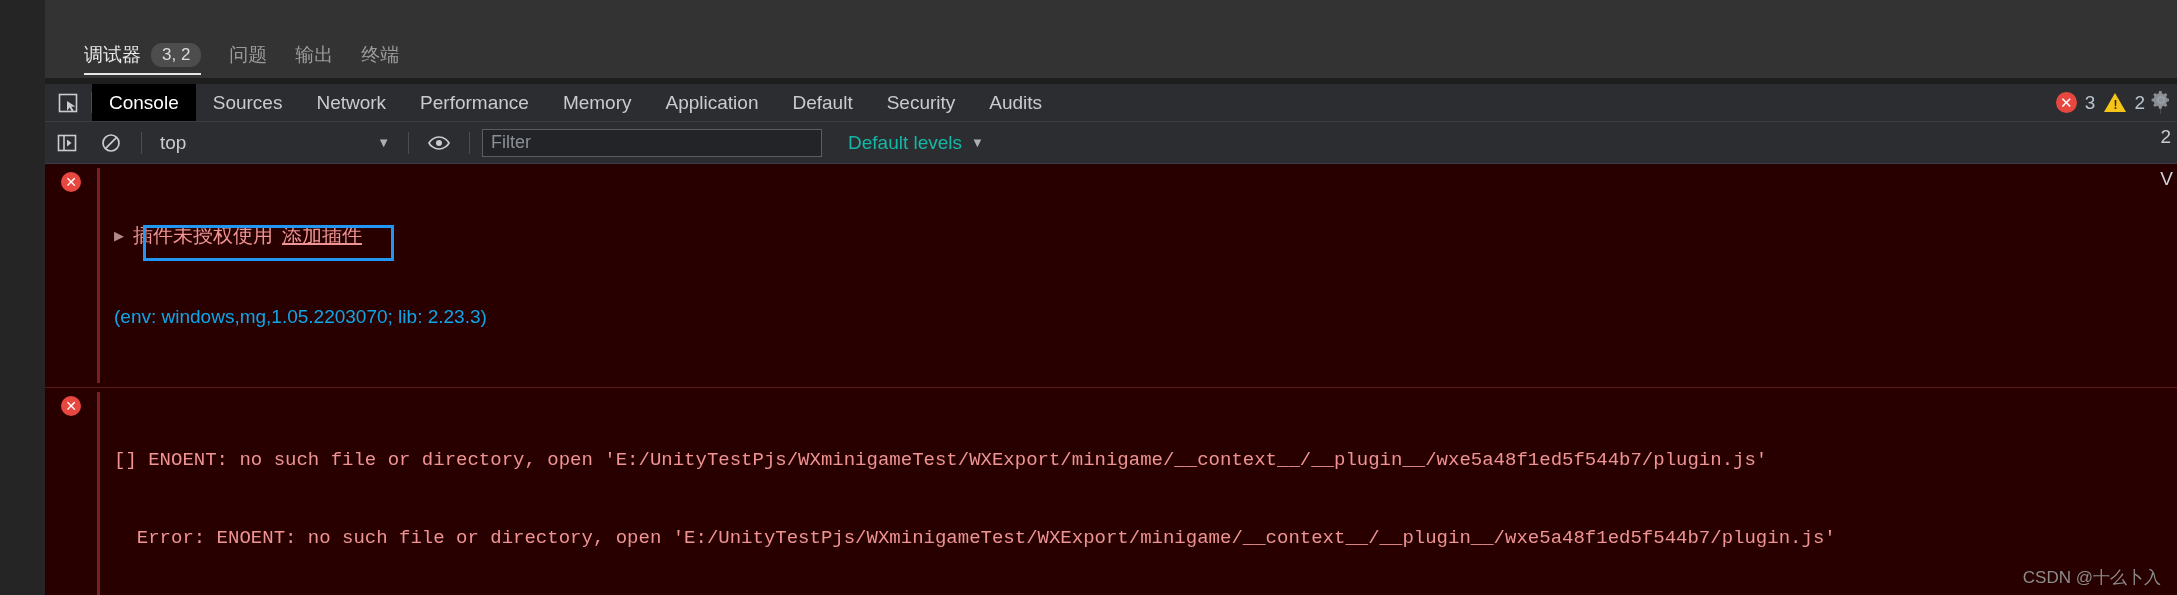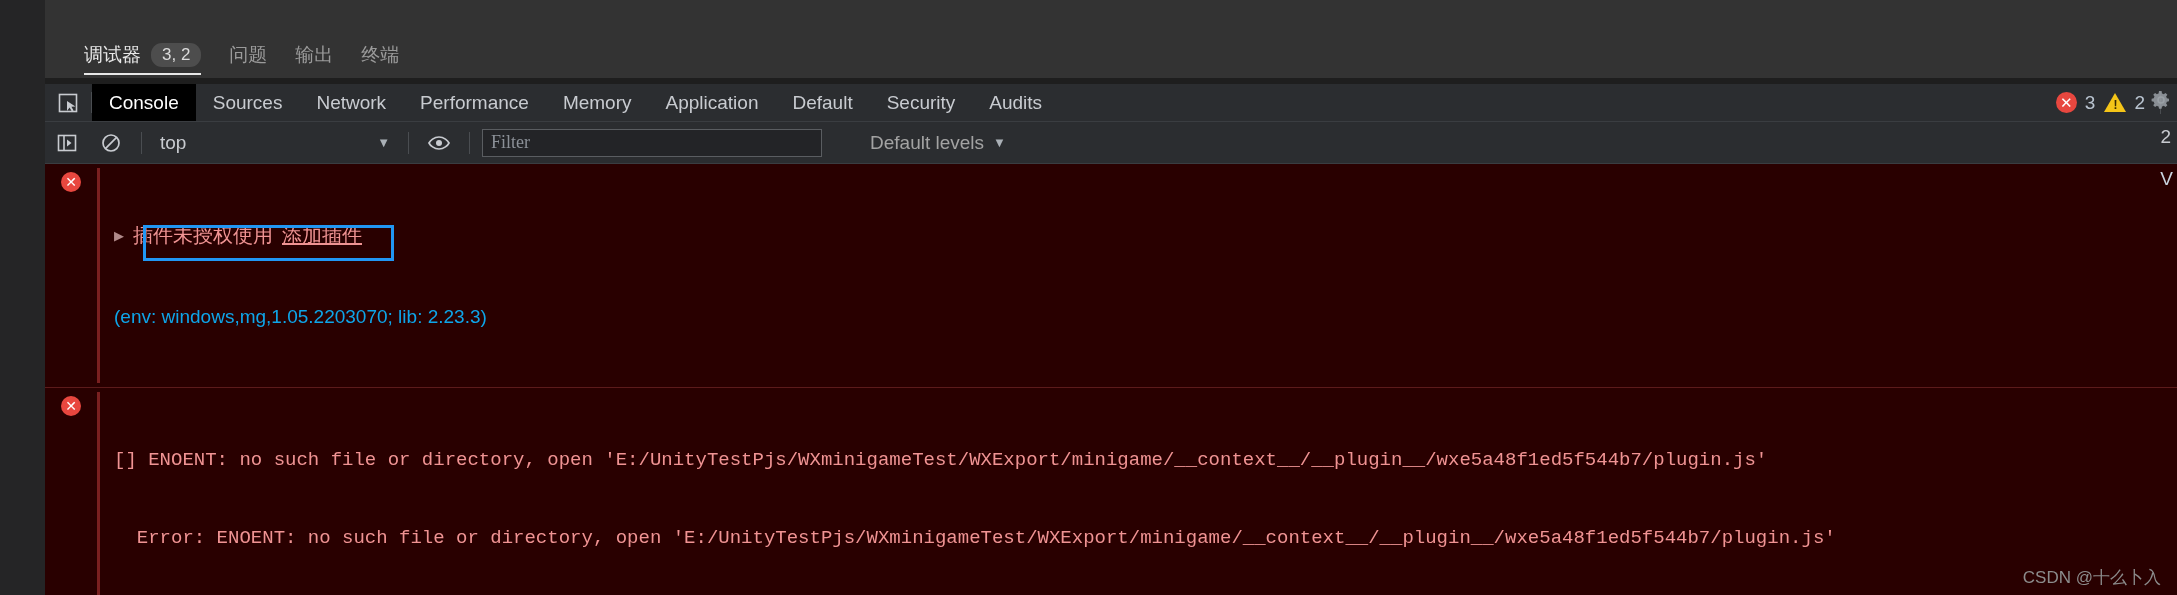--- a/index.html
+++ b/index.html
@@ -109,28 +109,28 @@
     display: flex; align-items: center; min-width: 250px;
     height: 42px; padding: 0 10px; cursor: pointer; gap: 48px;
   }
   .ctx-label { color: #c8cbd0; font-size: 19px; flex: 1; }
   .caret { color: #aab0b6; font-size: 13px; }
   .filter-input {
     width: 340px; height: 28px;
     background: #232427; border: 1px solid #5a5d61;
     color: #b6bcc2; font-size: 18px;
     padding: 0 8px; margin-left: 4px;
-    font-family: Liberation Serif, serif;
+    font-family: Liberation Sans, sans-serif;
   }
   .filter-input::placeholder { color: #8b9097; }
   .levels {
     display: flex; align-items: center; gap: 9px;
     margin-left: 26px; cursor: pointer;
   }
-  .levels-label { color: #a3a3a3; font-size: 19px; margin-left: 22px; }
+  .levels-label { color: #14b8a6; font-size: 19px; }
 
   
   .console-body {
     position: absolute; left: 45px; top: 164px;
     width: 2132px; height: 431px;
     background: #1e1e1e; overflow: hidden;
   }
   .msg-error {
     background: #290000;
     border-bottom: 1px solid #5c1b1b;

